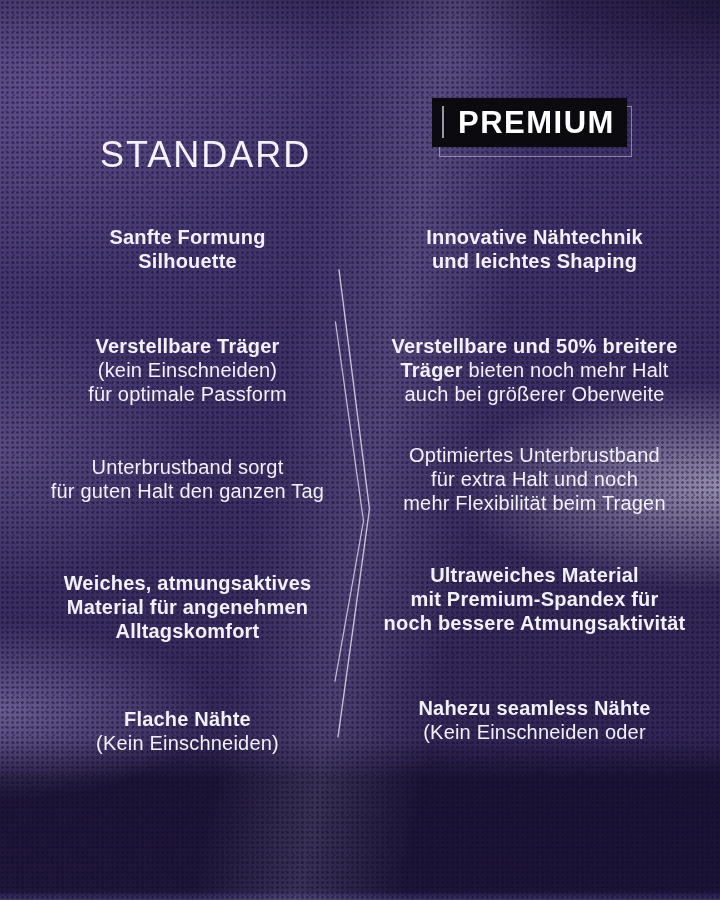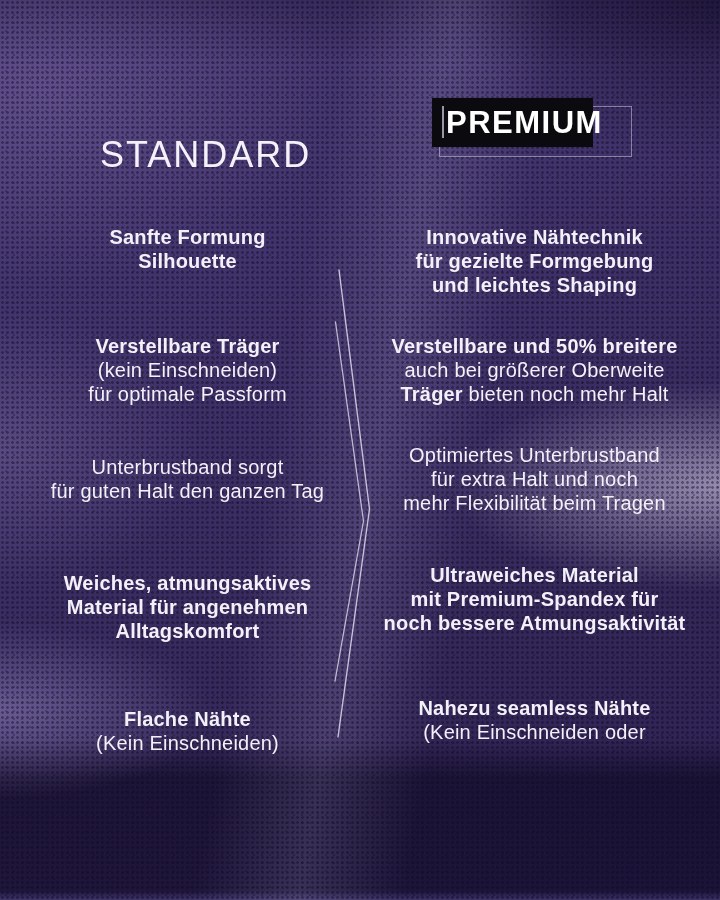--- a/index.html
+++ b/index.html
@@ -38,21 +38,21 @@
     background-position:0 0, 2px 3px;
     pointer-events:none;
   }
   .hdr-standard{
     position:absolute; left:100px; top:112px;
     font-size:36px; letter-spacing:2px; font-weight:400;
     color:#f4f2f8;
     margin-top:22px;
   }
   .premium-badge{
-    position:absolute; left:432px; top:98px; width:161px; height:49px;
+    position:absolute; left:432px; top:98px; width:195px; height:49px;
     background:#0b0a0e;
     display:flex; align-items:center;
     z-index:2;
   }
   .premium-badge .accent{
     position:absolute; left:10px; top:8px; width:2px; height:32px;
     background:#9b96a6;
   }
   .premium-badge .label{
     flex:1; text-align:center; padding-left:14px;
@@ -99,32 +99,31 @@
     <polyline points="335.5,322 363.5,521 335,681" fill="none" stroke="rgba(222,217,236,0.8)" stroke-width="1.3" stroke-linecap="round" stroke-linejoin="round"></polyline>
   </svg>
 
   <div id="rows">
       <div class="cell standard r0">
         <div class="line"><span class="b">Sanfte Formung</span></div>
         <div class="line"><span class="b">Silhouette</span></div>
       </div>
       <div class="cell premium r0">
         <div class="line"><span class="b">Innovative Nähtechnik</span></div>
-        <div class="line"><span class="b">für gezielte Formgebung</span></div>
         <div class="line"><span class="b">und leichtes Shaping</span></div>
       </div>
       <div class="cell standard r1">
         <div class="line"><span class="b">Verstellbare Träger</span></div>
         <div class="line"><span>(kein Einschneiden)</span></div>
         <div class="line"><span>für optimale Passform</span></div>
       </div>
       <div class="cell premium r1">
         <div class="line"><span class="b">Verstellbare und 50% breitere</span></div>
+        <div class="line"><span class="b">Träger</span><span> bieten noch mehr Halt</span></div>
         <div class="line"><span>auch bei größerer Oberweite</span></div>
-        <div class="line"><span class="b">Träger</span><span> bieten noch mehr Halt</span></div>
       </div>
       <div class="cell standard r2">
         <div class="line"><span>Unterbrustband sorgt</span></div>
         <div class="line"><span>für guten Halt den ganzen Tag</span></div>
       </div>
       <div class="cell premium r2">
         <div class="line"><span>Optimiertes Unterbrustband</span></div>
         <div class="line"><span>für extra Halt und noch</span></div>
         <div class="line"><span>mehr Flexibilität beim Tragen</span></div>
       </div>

